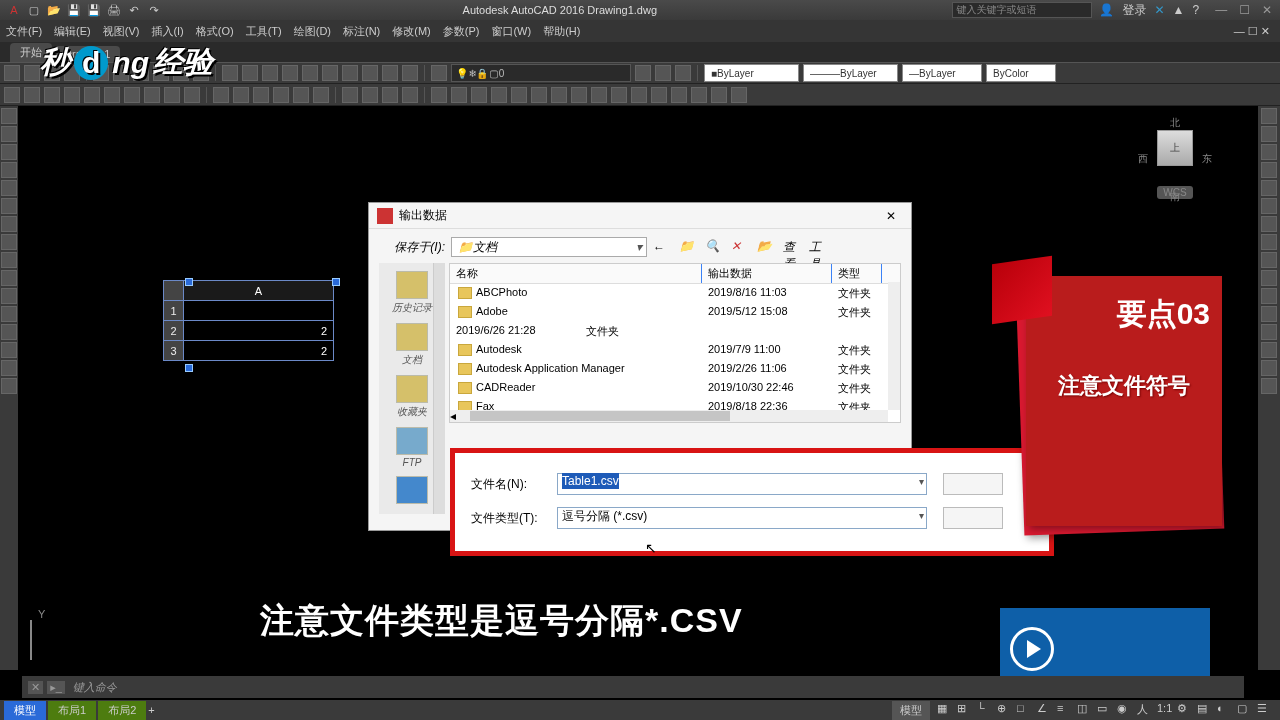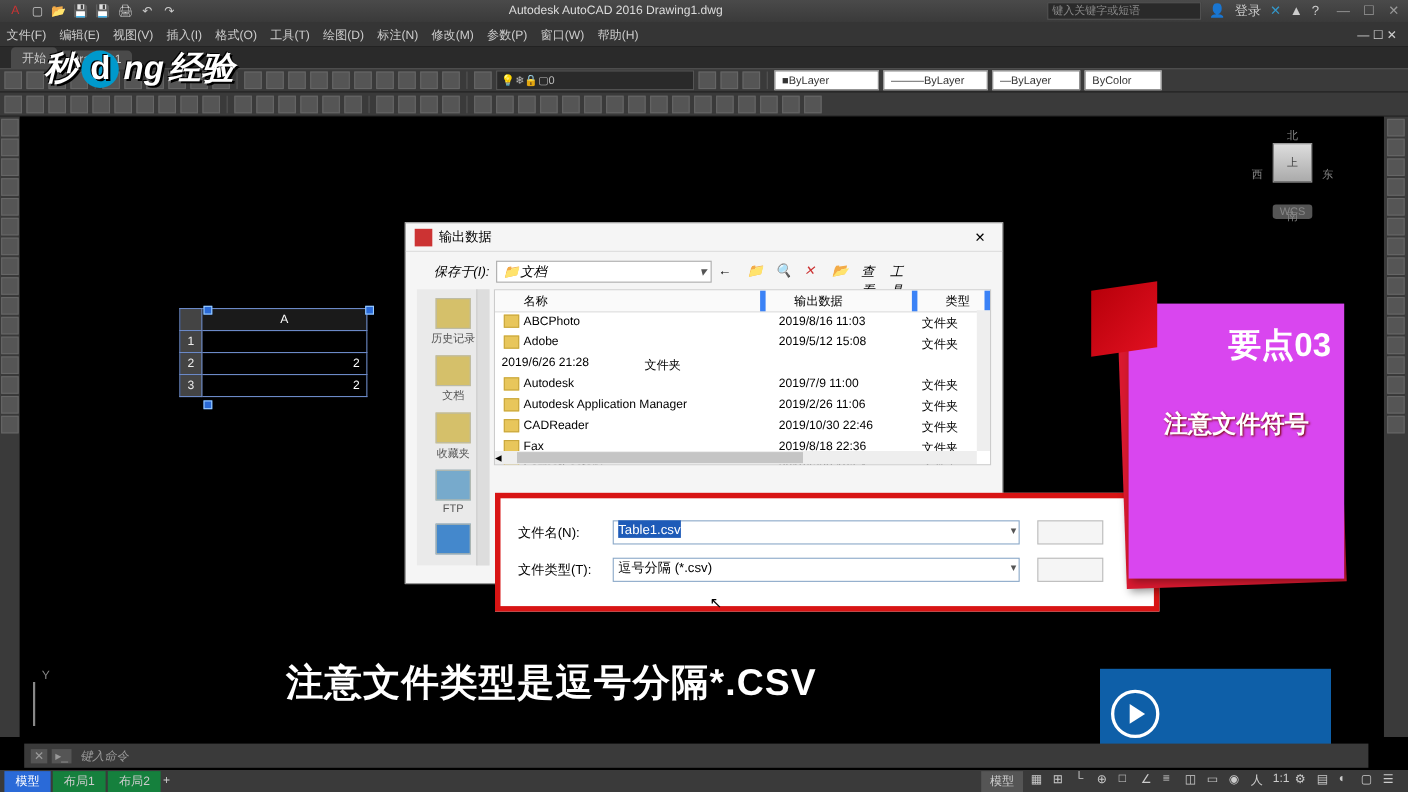--- a/index.html
+++ b/index.html
@@ -58,27 +58,27 @@
 .dlg-title .txt { flex: 1; font-size: 12px; }
 .dlg-title .x { width: 24px; text-align: center; cursor: pointer; }
 .dlg-body { padding: 8px 10px 16px; }
 .dlg-row { display: flex; align-items: center; gap: 6px; margin-bottom: 6px; font-style: italic; }
 .dlg-row .lbl { width: 66px; text-align: right; }
 .dlg-drop { background: #fff; border: 1px solid #aaa; height: 20px; width: 196px; padding: 0 6px; display:flex;align-items:center; position: relative;}
 .dlg-drop::after { content: "▾"; position: absolute; right: 4px; color: #555;}
 .tb-icons { display: flex; gap: 10px; }
 .tb-icons span { width: 16px; height: 16px; display:inline-block; }
 .dlg-main { display: flex; margin-top: 6px; }
-.places { width: 66px; background: #eaeaea; display: flex; flex-direction: column; align-items: center; padding: 4px 0; position: relative;}
+.places { width: 66px; background: #eaeaea; display: flex; flex-direction: column; align-items: center; padding: 4px 0; position: relative; font-style: italic;}
 .places .pl { width: 52px; text-align: center; margin: 4px 0; font-size: 10px; color: #555; }
 .places .pl .pi { width: 32px; height: 28px; background: #d5c06a; border: 1px solid #bba; margin: 0 auto 2px; }
 .places .scr { position:absolute; right:0; top:0; bottom:0; width:12px; background:#ddd; border-left:1px solid #ccc;}
 .file-list { flex: 1; background: #fff; border: 1px solid #ccc; margin-left: 4px; height: 160px; overflow: hidden; position: relative;}
 .fl-head { display: flex; border-bottom: 1px solid #ddd; background: #fafafa; font-size: 11px; }
-.fl-head div { padding: 2px 6px; border-right: 5px solid #3b82f6; margin-left: 20px; }
+.fl-head div { padding: 2px 6px; border-right: 1px solid #3b82f6; }
 .fl-row { display: flex; font-size: 11px; padding: 1px 0;}
 .fl-row div { padding: 1px 6px; }
 .fl-row .fi { width: 14px; height: 12px; background: #e8c65b; border: 1px solid #c9a73c; display:inline-block; margin:0 4px 0 2px; vertical-align:middle;}
 .fl-scr { position:absolute; right:0; top:18px; bottom:12px; width:12px; background:#eee;}
 .fl-hscr { position:absolute; left:0; right:12px; bottom:0; height:12px; background:#eee; display:flex; align-items:center;}
 .fl-hscr .thumb { background:#c5c5c5; height:10px; width:260px; margin-left:14px;}
 
 
 .red-box { position: absolute; left: 450px; top: 448px; width: 604px; height: 108px; border: 5px solid #d81414; background: #fff; padding: 20px 16px 0; }
 .red-box .row { display: flex; align-items: center; margin-bottom: 12px; gap: 8px; }
@@ -87,38 +87,38 @@
 .red-box .inp.sel { }
 .red-box .inp .selspan { background: #1e5bb8; color: #fff; padding: 1px 0; }
 .red-box .inp .dd { position:absolute; right:2px; top:2px; color:#555; font-size:10px;}
 .red-box .btn { width: 60px; height: 22px; border: 1px solid #bbb; background: #f5f5f5; margin-left: 8px;}
 .cursor-arrow { position: absolute; left: 645px; top: 540px; width: 10px; height: 14px; color: #000; font-size: 14px;}
 
 
 .note { position: absolute; right: 60px; top: 270px; width: 220px; height: 260px; }
 .note .logo { position: absolute; left: -8px; top: -10px; width: 60px; height: 60px; background: linear-gradient(135deg,#b8000a,#e01020); transform: skewY(-8deg); }
 .note .card { position: absolute; left: 20px; top: 12px; width: 200px; height: 250px; background: #d91930; transform: rotate(-2deg); box-shadow: 3px 3px 8px rgba(0,0,0,.4); }
-.note .card2 { position: absolute; left: 26px; top: 6px; width: 196px; height: 250px; background: #d946ef; box-shadow: 3px 3px 8px rgba(0,0,0,.4); }
+.note .card2 { position: absolute; left: 26px; top: 6px; width: 196px; height: 250px; background: #b91c1c; box-shadow: 3px 3px 8px rgba(0,0,0,.4); }
 .note .t1 { color: #fff; font-size: 30px; font-weight: bold; padding: 18px 12px 0; text-align: right;}
 .note .t2 { color: #fff; font-size: 22px; font-weight: bold; padding: 36px 0 0; text-align: center; text-shadow: 1px 1px 2px #700;}
 
 .big-text { position: absolute; left: 260px; top: 598px; color: #fff; font-size: 34px; font-weight: 600; letter-spacing: 1px; }
 
 .site-logo { position: absolute; right: 70px; bottom: 30px; width: 210px; height: 82px; background: #0e5fa8; color: #fff; display: flex; align-items: center; padding: 0 10px; }
 .site-logo .play { width: 44px; height: 44px; border: 3px solid #fff; border-radius: 50%; margin-right: 12px; display:flex;align-items:center;justify-content:center; }
 .site-logo .play::after { content:""; border-left: 14px solid #fff; border-top: 9px solid transparent; border-bottom: 9px solid transparent; margin-left:4px;}
 .site-logo .txt1 { font-size: 26px; font-weight: bold; }
 .site-logo .txt2 { font-size: 10px; letter-spacing: 1px; }
 
 .cmdline { position: absolute; left: 22px; bottom: 22px; right: 36px; height: 22px; background: #3a3a3a; display: flex; align-items: center; padding: 0 6px; color: #999; font-size: 11px; font-style: italic;}
 .cmdline .x { background:#555; padding:0 3px; margin-right:4px; font-style:normal;}
 .cmdline .x2 { background:#555; padding:0 3px; margin-right:8px; font-style:normal;}
 
 .status { position: absolute; left: 0; bottom: 0; right: 0; height: 20px; background: #3a3a3a; display: flex; align-items: center; color: #ccc; font-size: 11px; padding: 0 4px;}
-.status .stab { background: #15803d; padding: 2px 10px; margin-right: 2px; }
+.status .stab { background: #4d7c0f; padding: 2px 10px; margin-right: 2px; }
 .status .stab.active { background: #2a6ad8; color: #fff;}
 .status .spacer { flex: 1; }
 .status .si { width: 18px; height: 16px; margin: 0 1px; display: inline-block;}
 
 .brand-overlay { position: absolute; left: 40px; top: 42px; font-size: 30px; font-weight: 900; color: #fff; text-shadow: 2px 2px 0 #000, -1px -1px 0 #000; font-style: italic; display:flex;align-items:center;gap:4px;}
 .brand-overlay .d { background:#09c; border-radius:50%; padding:0 8px; font-style:normal;}
 
 .ucs { position:absolute; left: 30px; bottom: 60px; color:#888; font-size:11px;}
 .ucs .axis { width: 2px; height: 40px; background:#888; position:relative;}
 .ucs .y { position:absolute; left: 8px; top:-12px;}

